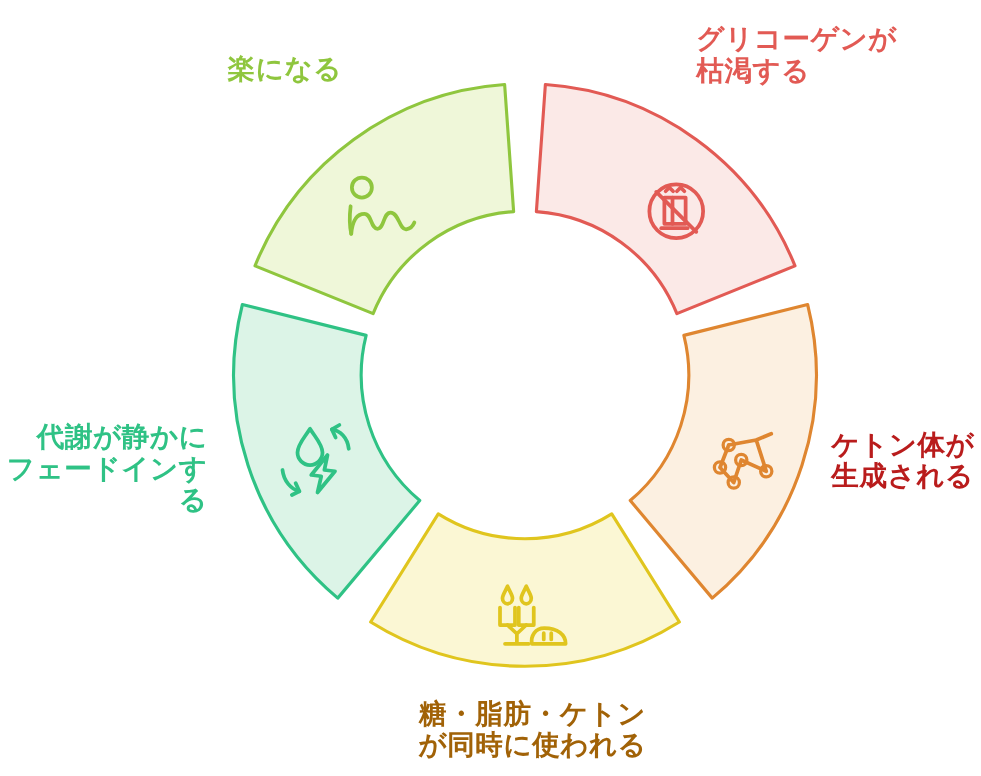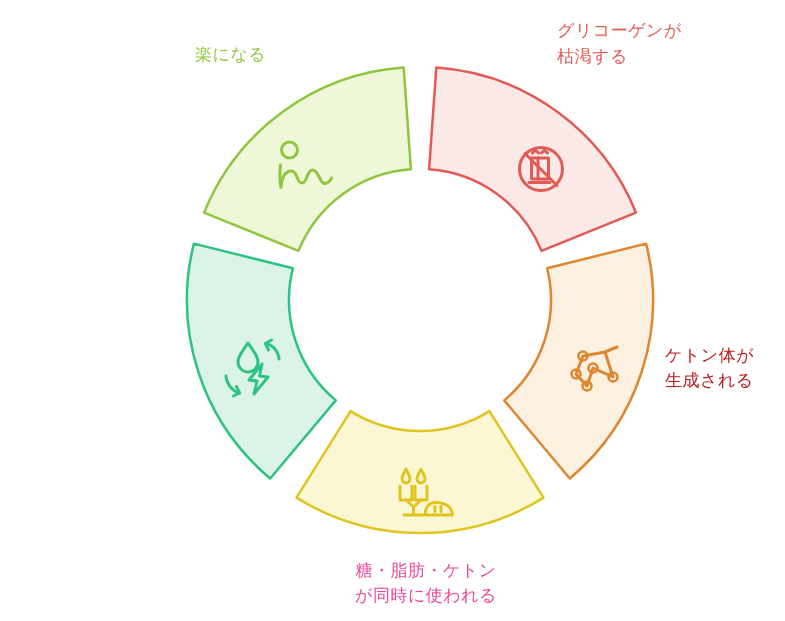--- a/index.html
+++ b/index.html
@@ -6,31 +6,31 @@
   #canvas{
     position:relative;
     width:785px;height:621px;
     background:#ffffff;
     font-family:"Liberation Sans","DejaVu Sans",sans-serif;
     overflow:hidden;
   }
   #ring-svg{position:absolute;left:0;top:0;}
   .stage-label{
     position:absolute;
-    font-size:17px;
+    font-size:22px;
     line-height:25px;
     letter-spacing:0.5px;
     white-space:pre-line;
-    font-weight:400;
+    font-weight:700;
   }
   .label-glycogen{left:557px;top:18px;text-align:left;line-height:26px;}
   .label-ketone{left:665px;top:343px;text-align:left;}
   .label-fuelmix{left:316px;top:558px;width:220px;text-align:center;}
   .label-metabolism{left:0px;top:337px;width:166px;text-align:right;}
-  .label-easy{left:195px;top:42px;text-align:left;}
+  .label-easy{left:182px;top:42px;text-align:left;}
   .icon path,.icon circle,.icon line{
     fill:none;
     stroke:currentColor;
     stroke-width:3;
     stroke-linecap:round;
     stroke-linejoin:round;
   }
   .icon circle.fillbg{stroke-width:2.6;}
 </style>
 </head>
@@ -102,18 +102,20 @@
       </g>
     </g>
   </svg>
 
   <div class="stage-label label-glycogen" style="color: rgb(226, 90, 84);">グリコーゲンが
 枯渇する</div>
 
   <div class="stage-label label-ketone" style="color: #b91c1c;">ケトン体が
 生成される</div>
 
-  <div class="stage-label label-fuelmix" style="color: #ec4899;">糖・脂肪・ケトン
+  <div class="stage-label label-fuelmix" style="color: #a16207;">糖・脂肪・ケトン
 が同時に使われる</div>
 
+  <div class="stage-label label-metabolism" style="color: rgb(47, 194, 133);">代謝が静かに
+フェードインする</div>
 
   <div class="stage-label label-easy" style="color: rgb(143, 198, 62);">楽になる</div>
 </div>
 
 </body></html>

